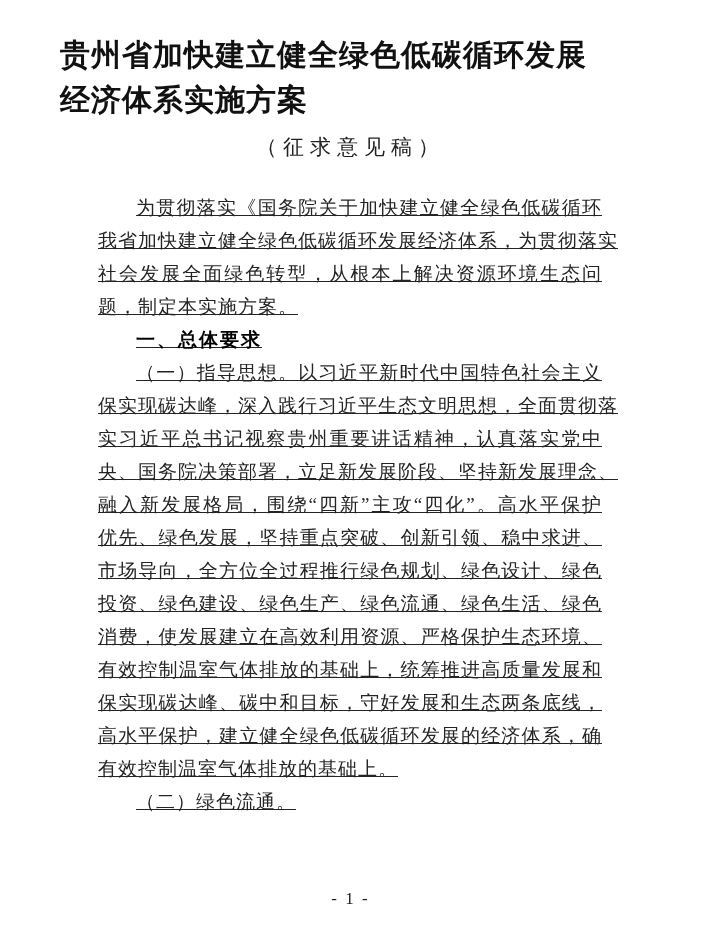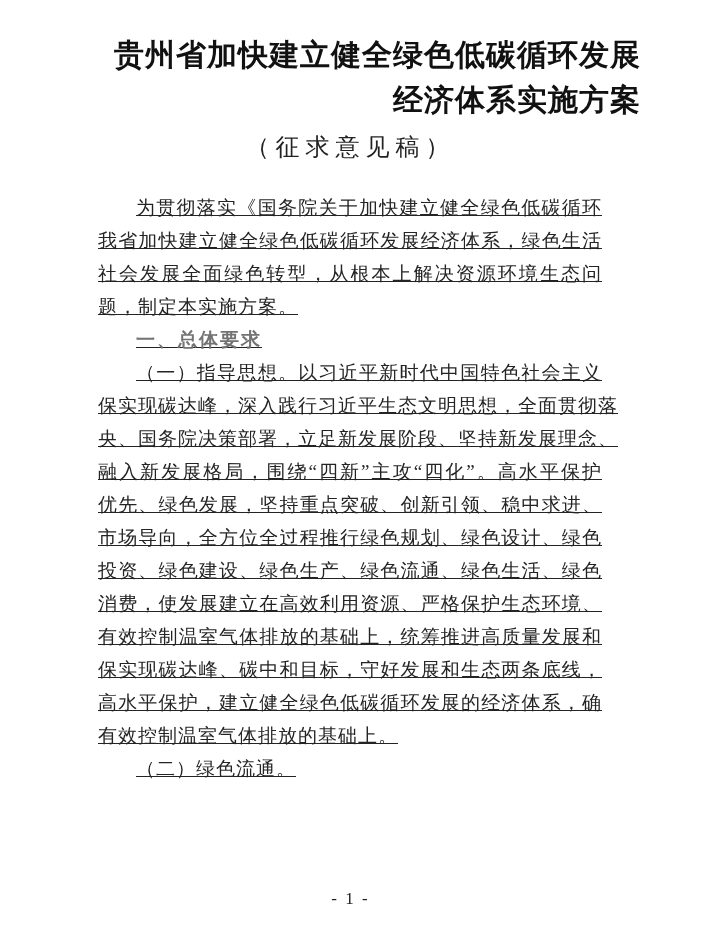--- a/index.html
+++ b/index.html
@@ -12,34 +12,34 @@
     width: 701px;
     height: 931px;
     margin: 0 auto;
     background: #ffffff;
     overflow: hidden;
     box-sizing: border-box;
     color: #1f1f1f;
   }
   .title {
     margin: 32px 60px 12px 60px;
-    text-align: right;
+    text-align: left;
     font-family: "Liberation Sans", "DejaVu Sans", sans-serif;
     font-weight: bold;
     font-size: 30px;
     line-height: 45px;
     color: #111111;
     letter-spacing: 1px;
   }
   .title-line { display: block; }
   .subtitle {
     margin-top: 5px;
     text-align: center;
     font-family: "Liberation Serif", "DejaVu Serif", serif;
-    font-size: 24px;
+    font-size: 21px;
     line-height: 26px;
     letter-spacing: 6px;
     color: #222222;
   }
   .content {
     margin: 31px 99px 0 98px;
     font-family: "Liberation Serif", "DejaVu Serif", serif;
     font-size: 19px;
     line-height: 33px;
     color: #242424;
@@ -54,21 +54,21 @@
   .line.lastline {
     text-align-last: left;
     white-space: normal;
   }
   .line.indent {
     text-indent: 2em;
   }
   .line.heading {
     font-family: "Liberation Sans", "DejaVu Sans", sans-serif;
     font-weight: bold;
-    color: #737373;
+    color: #000000;
     text-align-last: left;
     letter-spacing: 2px;
   }
   .footer {
     position: absolute;
     left: 0;
     right: 0;
     bottom: 22px;
     text-align: center;
     font-family: "Liberation Serif", "DejaVu Serif", serif;
@@ -85,28 +85,29 @@
   <h1 class="title">
     <span class="title-line">贵州省加快建立健全绿色低碳循环发展</span>
     <span class="title-line">经济体系实施方案</span>
   </h1>
 
   <div class="subtitle">（征求意见稿）</div>
 
   <div class="content">
 
     <div class="line indent">为贯彻落实《国务院关于加快建立健全绿色低碳循环</div>
-    <div class="line">我省加快建立健全绿色低碳循环发展经济体系，绿色生活</div>
+    <div class="line">我省加快建立健全绿色低碳循环发展经济体系，为贯彻落实</div>
     <div class="line">社会发展全面绿色转型，从根本上解决资源环境生态问</div>
     <div class="line lastline">题，制定本实施方案。</div>
 
     <div class="line heading indent">一、总体要求</div>
 
     <div class="line indent">（一）指导思想。以习近平新时代中国特色社会主义</div>
     <div class="line">保实现碳达峰，深入践行习近平生态文明思想，全面贯彻落</div>
+    <div class="line">实习近平总书记视察贵州重要讲话精神，认真落实党中</div>
     <div class="line">央、国务院决策部署，立足新发展阶段、坚持新发展理念、</div>
     <div class="line">融入新发展格局，围绕“四新”主攻“四化”。高水平保护</div>
     <div class="line">优先、绿色发展，坚持重点突破、创新引领、稳中求进、</div>
     <div class="line">市场导向，全方位全过程推行绿色规划、绿色设计、绿色</div>
     <div class="line">投资、绿色建设、绿色生产、绿色流通、绿色生活、绿色</div>
     <div class="line">消费，使发展建立在高效利用资源、严格保护生态环境、</div>
     <div class="line">有效控制温室气体排放的基础上，统筹推进高质量发展和</div>
     <div class="line">保实现碳达峰、碳中和目标，守好发展和生态两条底线，</div>
     <div class="line">高水平保护，建立健全绿色低碳循环发展的经济体系，确</div>
     <div class="line lastline">有效控制温室气体排放的基础上。</div>

